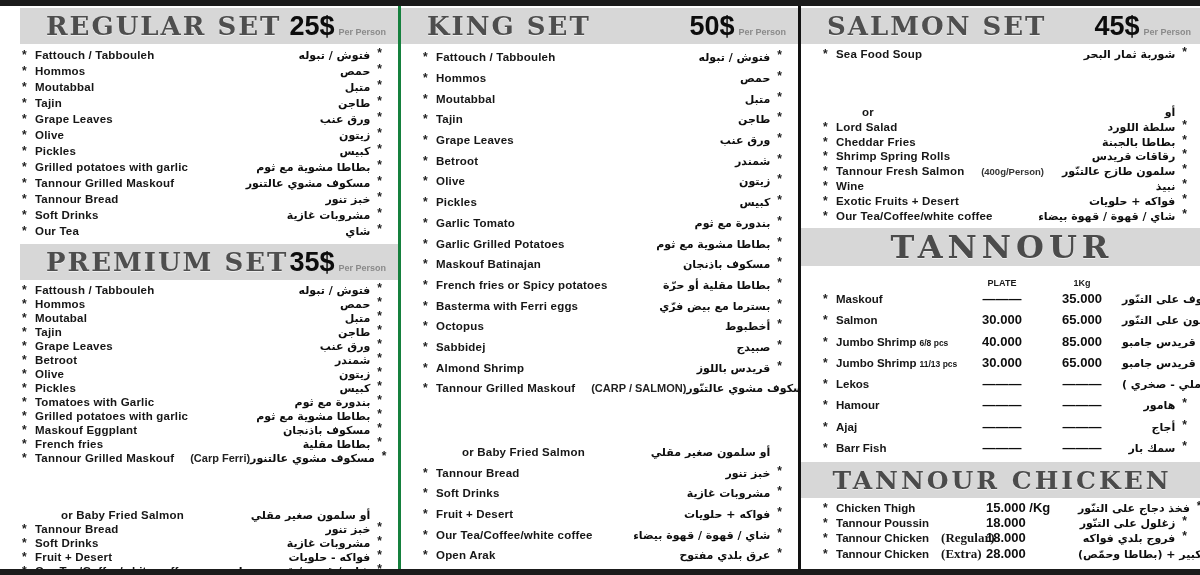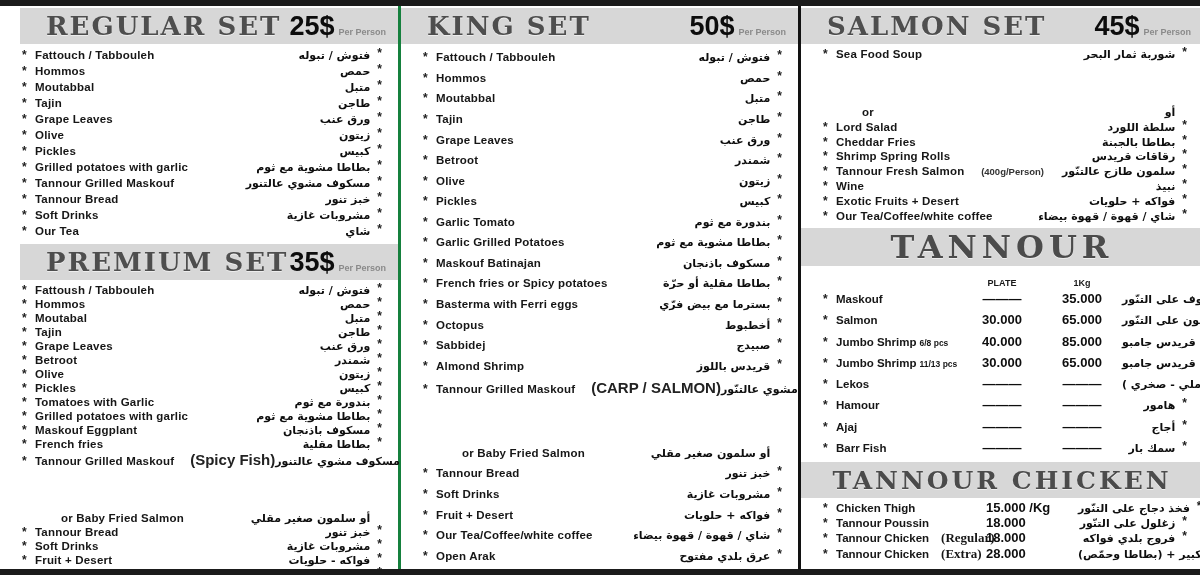--- a/index.html
+++ b/index.html
@@ -28,21 +28,21 @@
   .items{display:flex;flex-direction:column;justify-content:space-around;
     padding:3px 16px 3px 22px;}
   .items-regular{flex:0 0 192px;}
   .items-premium{flex:1 1 auto;}
   .items-king{flex:1 1 auto;}
   .items-salmon{flex:0 0 176px;}
 
   .row{display:flex;align-items:baseline;white-space:nowrap;}
   .star{font-weight:bold;color:#1d1d1d;width:13px;font-size:12px;flex:0 0 13px;}
   .en{font-weight:bold;font-size:11.5px;color:#161616;letter-spacing:.2px;}
-  .note{font-weight:bold;font-size:15px;color:#222;margin-left:16px;}
+  .note{font-weight:bold;font-size:11px;color:#222;margin-left:16px;}
   .right-group{margin-left:auto;display:flex;align-items:baseline;}
   .rnote{font-weight:bold;font-size:9.5px;color:#333;margin-right:18px;}
   .ar{font-family:"DejaVu Sans",sans-serif;font-weight:bold;font-size:11px;color:#0e0e0e;direction:rtl;}
   .ar-star{width:auto;flex:0 0 auto;margin-left:7px;position:relative;top:-2px;}
   .indent .en{margin-left:26px;margin-top:44px;}
   .no-star .star{visibility:hidden;}
 
   .big-band{flex:0 0 36px;background:#d7d7d7;display:flex;align-items:center;
     justify-content:center;margin-top:2px;}
   .big-title{font-family:"DejaVu Serif",serif;font-weight:bold;font-size:32px;color:#4b4b4b;
@@ -323,21 +323,21 @@
 
     <div class="right-group">
 
       <span class="ar">بطاطا مقلية</span>
       <span class="star ar-star">*</span>
     </div>
   </div>
       <div class="row">
     <span class="star">*</span>
     <span class="en">Tannour Grilled Maskouf</span>
-    <span class="note">(Spicy Fish)</span>
+    <span class="note">(Carp Ferri)</span>
     <div class="right-group">
 
       <span class="ar">مسكوف مشوي عالتنور</span>
       <span class="star ar-star">*</span>
     </div>
   </div>
       <div class="row indent no-star">
     <span class="star">*</span>
     <span class="en">or Baby Fried Salmon</span>
 

